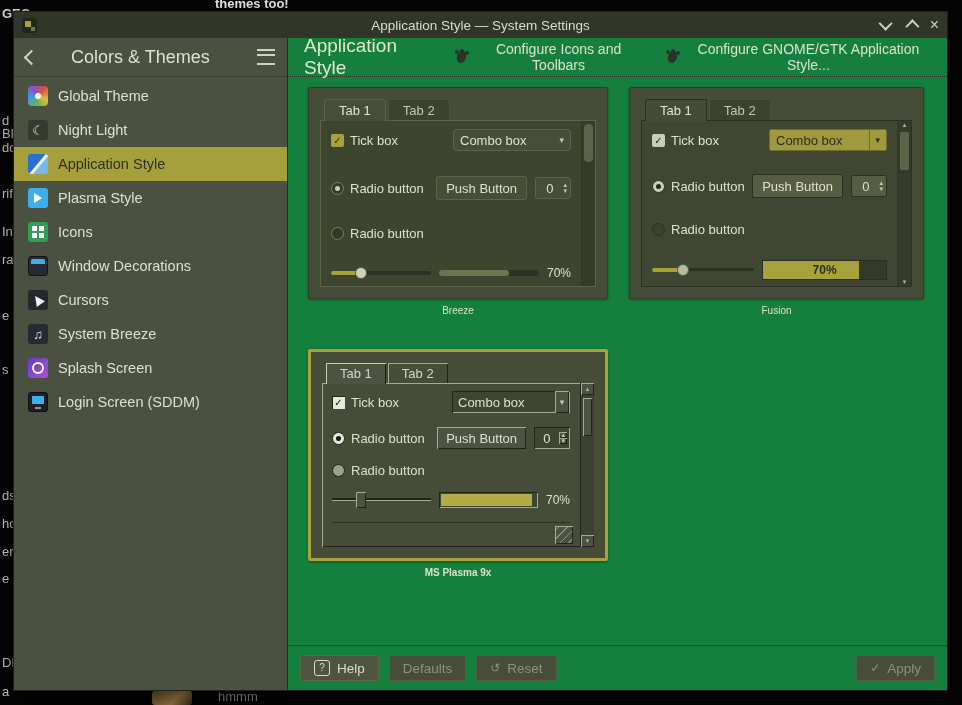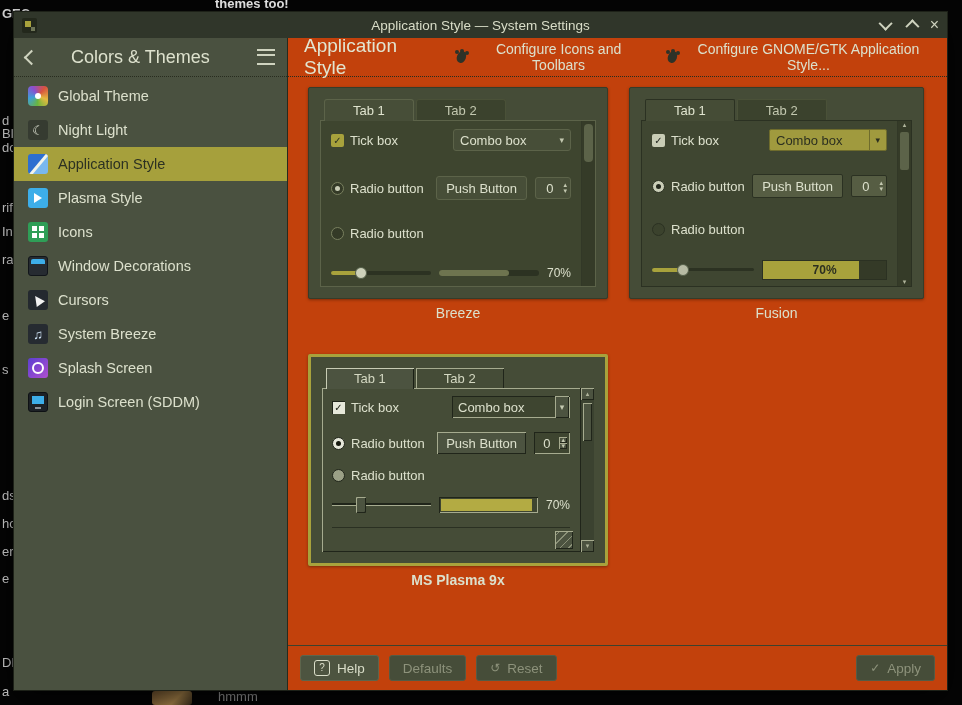--- a/index.html
+++ b/index.html
@@ -5,21 +5,21 @@
   html,body{margin:0;padding:0;background:#060606;}
   #stage{position:relative;width:962px;height:705px;overflow:hidden;background:#050505;
          font-family:"Liberation Sans",sans-serif;color:#dce0cc;-webkit-font-smoothing:antialiased;}
   .frag{position:absolute;left:2px;color:#d8d8d8;font-size:13px;}
   .topfrag{position:absolute;top:-4px;left:215px;color:#f0f0f0;font-size:13px;font-weight:bold;}
   .chatline{position:absolute;top:689px;left:218px;color:#9a9a9a;font-size:13px;}
   .avatar{position:absolute;top:691px;left:152px;width:40px;height:14px;border-radius:3px;
           background:linear-gradient(135deg,#7a5a33,#b08a4e 60%,#3a2e1c);}
   
   .window{position:absolute;left:14px;top:12px;width:933px;height:678px;display:flex;flex-direction:column;
-          background:#c2410c;box-shadow:0 0 0 1px #1d2118,0 10px 30px rgba(0,0,0,.65);}
+          background:#15803d;box-shadow:0 0 0 1px #1d2118,0 10px 30px rgba(0,0,0,.65);}
   .titlebar{height:26px;flex:none;background:#30362a;display:flex;align-items:center;padding:0 8px;position:relative;}
   .tb-icon{width:15px;height:15px;background:#23281c;border-radius:2px;position:relative;flex:none;}
   .tb-icon::after{content:"";position:absolute;left:3px;top:3px;width:6px;height:6px;background:#a8a23c;}
   .tb-icon::before{content:"";position:absolute;right:2px;bottom:2px;width:4px;height:4px;background:#6f7658;}
   .tb-title{position:absolute;left:0;right:0;text-align:center;font-size:13.5px;color:#d9ddc8;pointer-events:none;}
   .tb-btns{margin-left:auto;display:flex;align-items:center;gap:14px;z-index:2;}
   .chev{width:8px;height:8px;border-left:2px solid #cfd3bf;border-bottom:2px solid #cfd3bf;display:inline-block;}
   .chev.down{transform:rotate(-45deg) translateY(-2px);}
   .chev.up{transform:rotate(135deg) translateY(-2px);}
   .tb-x{color:#cfd3bf;font-size:16px;line-height:1;}
@@ -67,26 +67,26 @@
            font-family:inherit;padding:4px 2px;cursor:default;}
   .foot-ic{width:15px;height:15px;flex:none;position:relative;}
   .foot-ic::after{content:"";position:absolute;left:2px;top:1px;width:9px;height:12px;background:#2d3228;border-radius:50% 50% 45% 45%;transform:rotate(20deg);}
   .foot-ic::before{content:"";position:absolute;left:0;top:0;width:4px;height:4px;background:#2d3228;border-radius:50%;box-shadow:5px -1px 0 #2d3228,10px 1px 0 #2d3228;}
   .content{flex:1;padding:10px 0 0 20px;min-height:0;}
   .grid{display:grid;grid-template-columns:300px 295px;column-gap:21px;row-gap:33px;}
   figure{margin:0;}
   .style-card{height:212px;background:#454c37;border:1px solid #363c2a;border-radius:2px;position:relative;
               box-shadow:0 1px 3px rgba(0,0,0,.35);box-sizing:border-box;}
   .style-card.selected{border:3px solid #a8a23c;}
-  figcaption{text-align:center;margin-top:6px;font-size:14px;color:#dce0cc;}
+  figcaption{text-align:center;margin-top:6px;font-size:10px;color:#dce0cc;}
   figcaption.bold{font-weight:bold;}
   
   .preview{position:absolute;inset:11px;display:flex;flex-direction:column;font-size:13px;}
   .ptabs{display:flex;gap:2px;padding-left:4px;flex:none;}
-  .ptab{padding:3px 28px;border:1px solid #4a5138;background:#3b422d;color:#c3c8b0;border-radius:3px 3px 0 0;border-bottom:none;}
+  .ptab{padding:3px 14px;border:1px solid #4a5138;background:#3b422d;color:#c3c8b0;border-radius:3px 3px 0 0;border-bottom:none;}
   .ptab.active{background:#474e38;border-color:#5c6349;color:#e0e4cf;position:relative;top:0;}
   .pframe{flex:1;border:1px solid #5c6349;margin-top:-1px;display:flex;min-height:0;background:#3e452f;}
   .pcontent{flex:1;padding:8px 10px 6px 10px;display:flex;flex-direction:column;justify-content:space-between;min-width:0;}
   .prow{display:flex;align-items:center;gap:8px;}
   .grow{flex:1;display:flex;align-items:center;gap:6px;min-width:0;}
   .wlabel{white-space:nowrap;color:#dce0cc;}
   .cbox{width:13px;height:13px;border-radius:2px;background:#a8a23c;color:#2c3122;font-size:10px;line-height:13px;
         text-align:center;flex:none;font-style:normal;}
   .rdot{width:13px;height:13px;border-radius:50%;border:1px solid #79805f;background:#343a27;flex:none;box-sizing:border-box;position:relative;}
   .rdot.on::after{content:"";position:absolute;inset:3px;border-radius:50%;background:#c9cdb6;}
@@ -173,21 +173,21 @@
 </head>
 <body>
 
 <div id="stage">
 
   <span class="topfrag">themes too!</span>
   <span class="frag" style="top:6px;font-weight:bold">GEC</span>
   <span class="frag" style="top:113px">d</span>
   <span class="frag" style="top:126px">Bl</span>
   <span class="frag" style="top:140px">do</span>
-  <span class="frag" style="top:200px">rif</span>
+  <span class="frag" style="top:186px">rif</span>
   <span class="frag" style="top:224px">Inc</span>
   <span class="frag" style="top:252px">rag</span>
   <span class="frag" style="top:308px">e</span>
   <span class="frag" style="top:362px">s</span>
   <span class="frag" style="top:488px">ds</span>
   <span class="frag" style="top:516px">ho</span>
   <span class="frag" style="top:544px">ern</span>
   <span class="frag" style="top:571px">e</span>
   <span class="frag" style="top:655px">DB</span>
   <span class="frag" style="top:684px">a</span>

